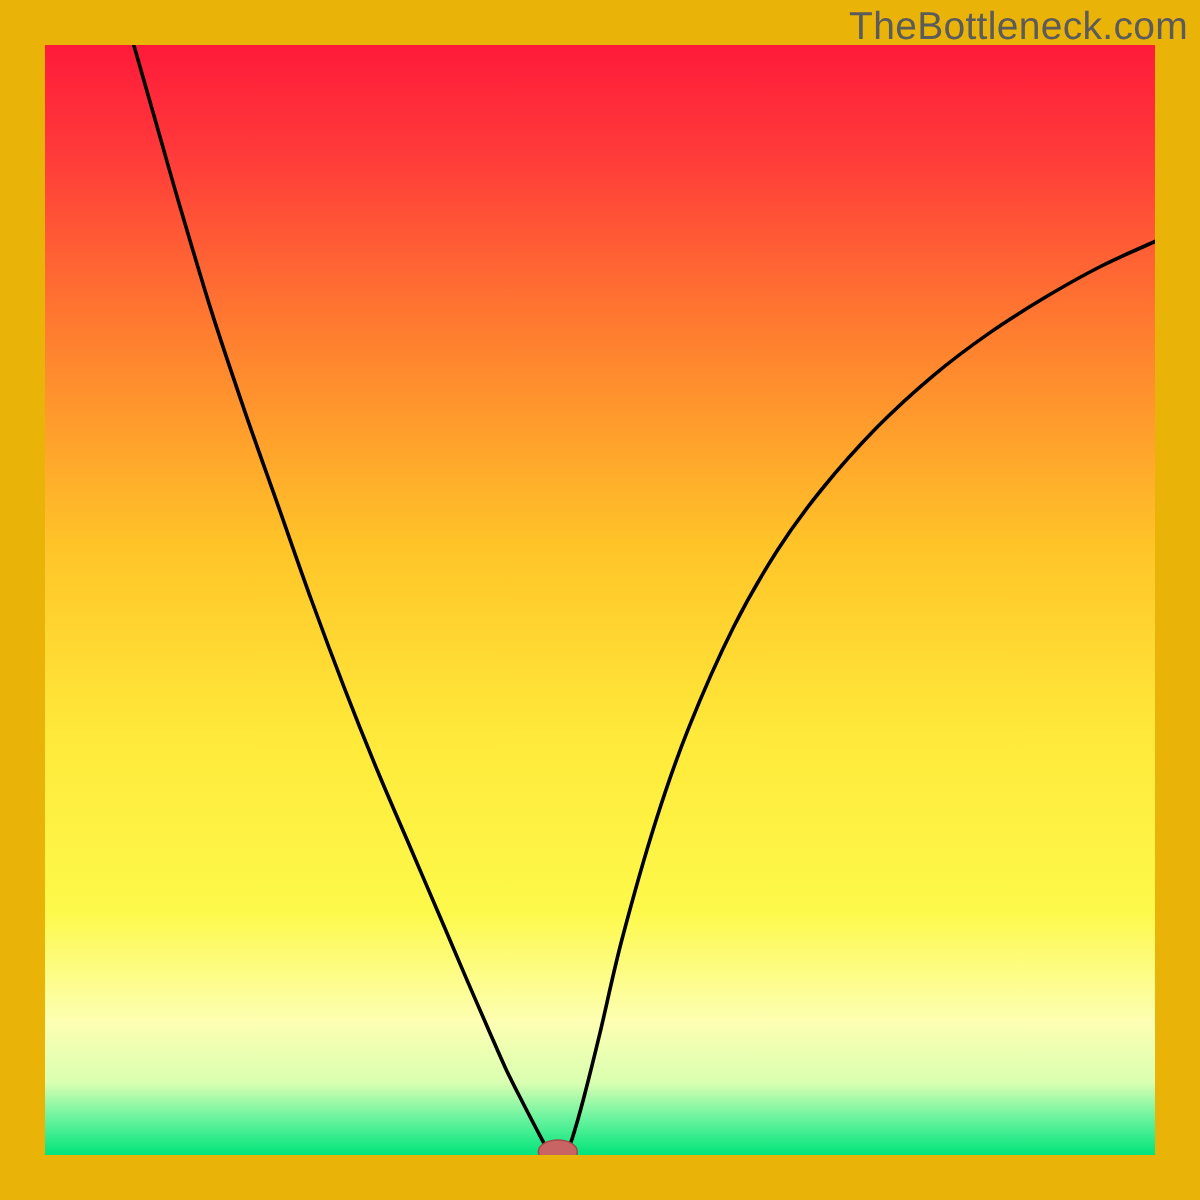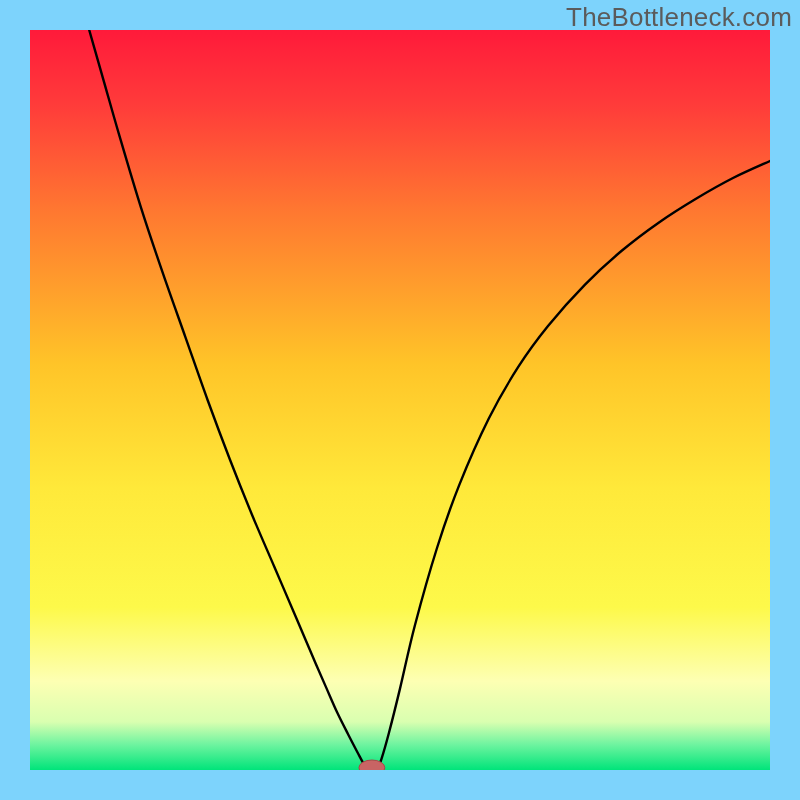--- a/index.html
+++ b/index.html
@@ -6,21 +6,21 @@
     margin: 0;
     padding: 0;
     width: 800px;
     height: 800px;
     overflow: hidden;
     font-family: Arial, Helvetica, sans-serif;
   }
   .frame {
     width: 800px;
     height: 800px;
-    background: #7dd3fc;
+    background: #eab308;
     position: relative;
   }
   .watermark {
     position: absolute;
     top: 2px;
     right: 8px;
     color: #5b5b5b;
     font-size: 26px;
     font-weight: 400;
     letter-spacing: 0.2px;

